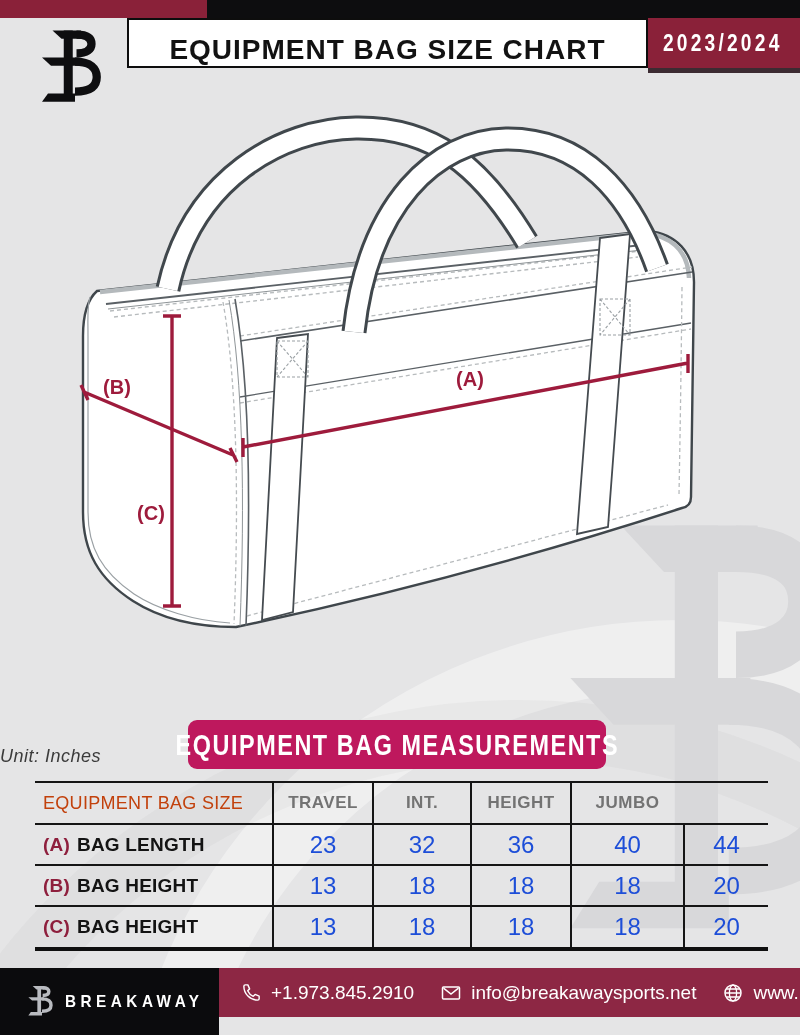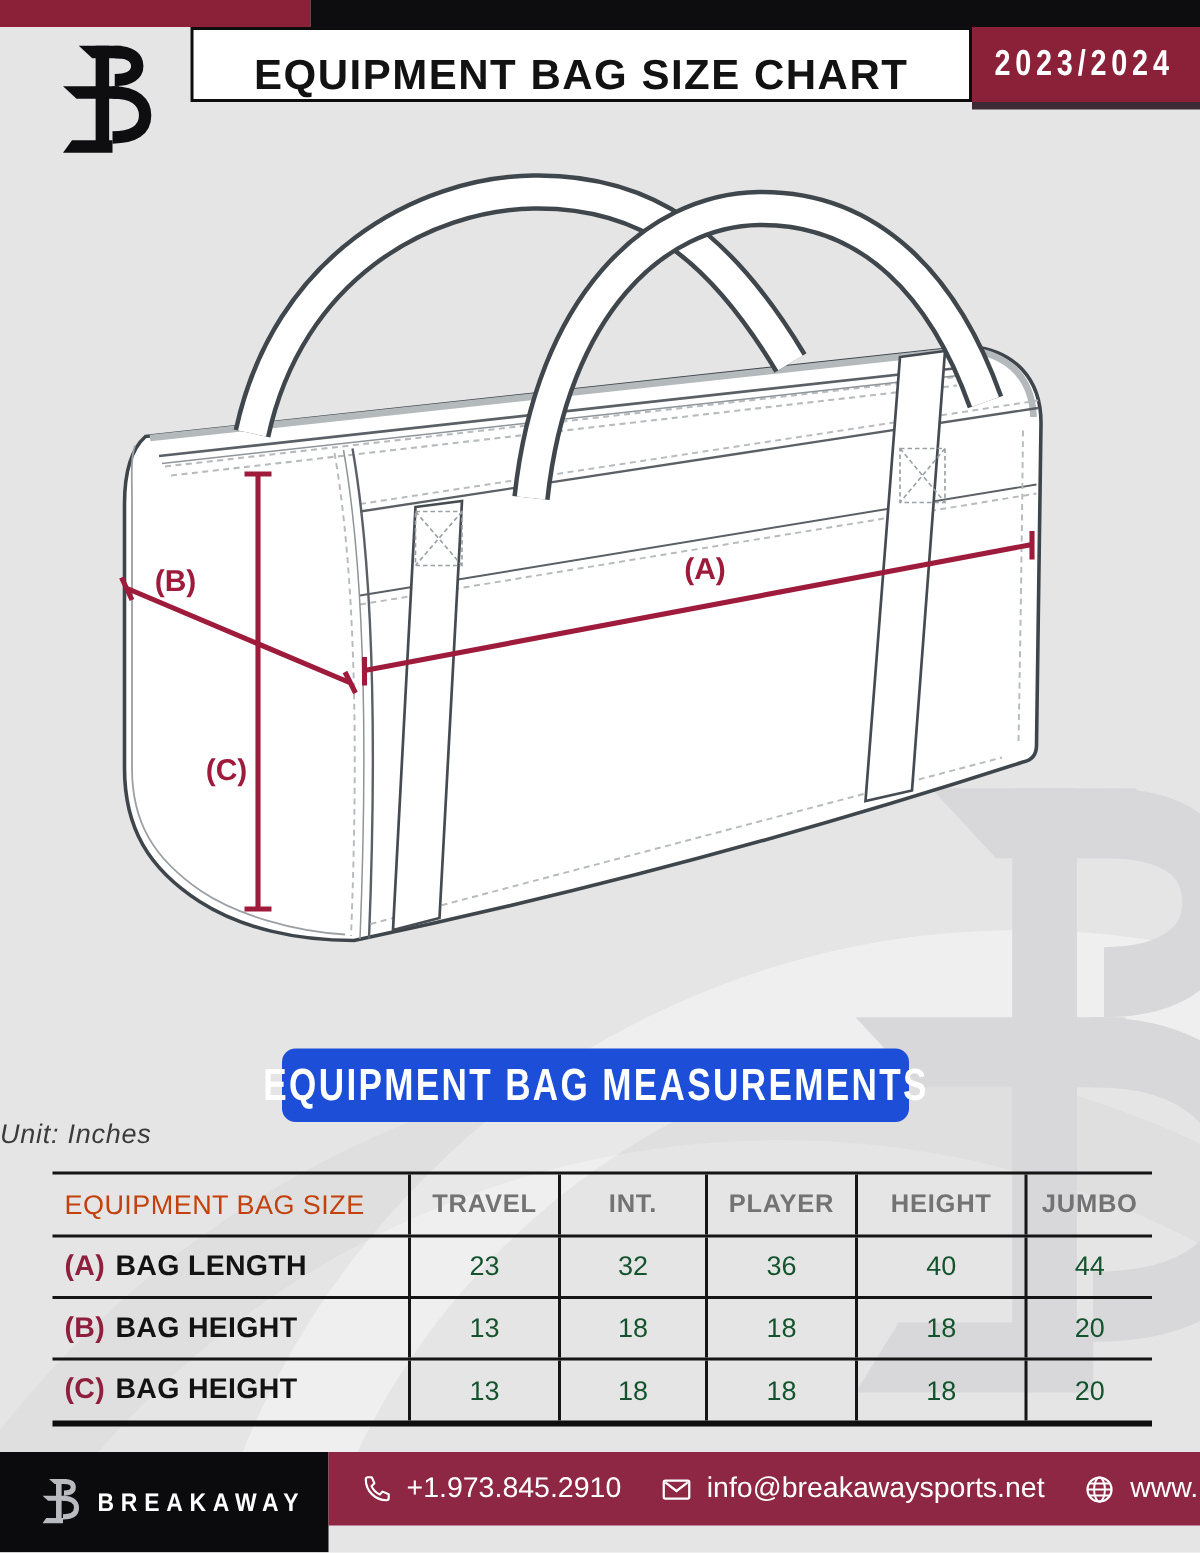--- a/index.html
+++ b/index.html
@@ -21,34 +21,34 @@
     border:2px solid #0d0d0d;box-sizing:border-box;display:flex;align-items:flex-end;justify-content:center;z-index:4;}
   .title-bar span{font-size:28px;font-weight:800;letter-spacing:1px;color:#121212;white-space:nowrap;}
   .year-box{position:absolute;left:648px;top:18px;width:152px;height:50px;background:#8a2139;
     display:flex;align-items:center;z-index:4;box-shadow:0 5px 0 rgba(30,10,18,.85);}
   .year-box span{font-size:24px;font-weight:bold;letter-spacing:4px;color:#fff;
     transform:scaleX(.8);white-space:nowrap;}
   .logo-main{position:absolute;left:30px;top:26px;width:78px;height:84px;z-index:5;color:#0e0e10;}
   
   .bag{position:absolute;left:40px;top:112px;width:720px;height:578px;z-index:2;}
   
-  .banner{position:absolute;left:188px;top:699px;width:418px;height:49px;background:#1d4ed8;border-radius:9px;
+  .banner{position:absolute;left:188px;top:720px;width:418px;height:49px;background:#be185d;border-radius:9px;
     display:flex;align-items:center;justify-content:center;z-index:3;}
   .banner span{color:#fff;font-size:30px;font-weight:bold;letter-spacing:2px;transform:scaleX(.78);white-space:nowrap;}
   .unit{position:absolute;left:0;top:746px;width:719px;text-align:left;z-index:3;
     font-style:italic;font-size:18px;color:#3b3b3b;letter-spacing:.5px;}
   
   .size-table{position:absolute;left:35px;top:781px;width:733px;z-index:3;
     border-top:2px solid #151515;border-bottom:4px solid #0f0f0f;}
   .trow{display:grid;grid-template-columns:237px 100px 98px 100px 113px 85px;
     border-bottom:2px solid #151515;height:39px;}
   .trow.hdr{height:40px;}
   .trow:last-child{border-bottom:none;height:40px;}
   .tcell{display:flex;align-items:center;justify-content:center;border-left:2px solid #151515;
-    font-size:18px;color:#14532d;}
+    font-size:24px;color:#1d4ed8;}
   .tcell.first{border-left:none;justify-content:flex-start;padding-left:8px;}
   .hdr .tcell{font-weight:bold;color:#737373;font-size:17px;letter-spacing:.5px;}
   .hdr .tcell.first{font-weight:normal;color:#c2410c;font-size:18px;letter-spacing:.3px;}
   .rowlabel{font-size:19px;color:#131313;font-weight:bold;letter-spacing:.2px;}
   .rowlabel .pfx{color:#8e1f3d;margin-right:7px;font-weight:bold;}
   
   .footer{position:absolute;left:0;top:968px;width:800px;height:49px;display:flex;z-index:4;}
   .footer-black{width:219px;height:67px;background:#0b0b0d;display:flex;align-items:center;flex:0 0 auto;}
   .footer-black svg{margin-left:24px;color:#b9bbc0;}
   .brand{color:#fff;font-size:17px;font-weight:bold;letter-spacing:5px;margin-left:10px;transform:scaleX(.9);transform-origin:left center;white-space:nowrap;}
@@ -149,21 +149,20 @@
   <div class="banner">
     <span>EQUIPMENT BAG MEASUREMENTS</span>
   </div>
   <div class="unit">Unit: Inches</div>
 
   <div class="size-table">
     <div class="trow hdr">
       <div class="tcell first">EQUIPMENT BAG SIZE</div>
       <div class="tcell">TRAVEL</div>
       <div class="tcell">INT.</div>
-      <div class="tcell">PLAYER</div>
       <div class="tcell">HEIGHT</div>
       <div class="tcell">JUMBO</div>
     </div>
     <div class="trow">
       <div class="tcell first rowlabel">
         <span class="pfx">(A)</span>
         <span>BAG LENGTH</span>
       </div>
       <div class="tcell">23</div>
       <div class="tcell">32</div>

